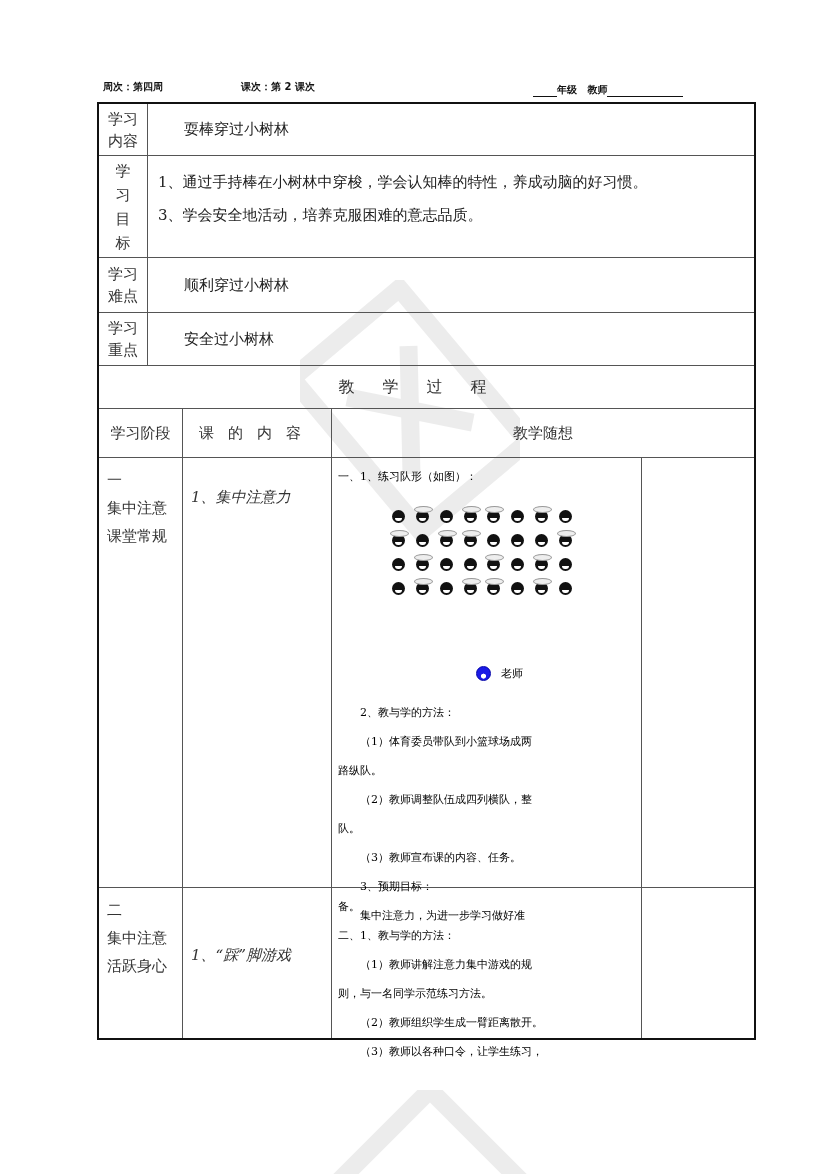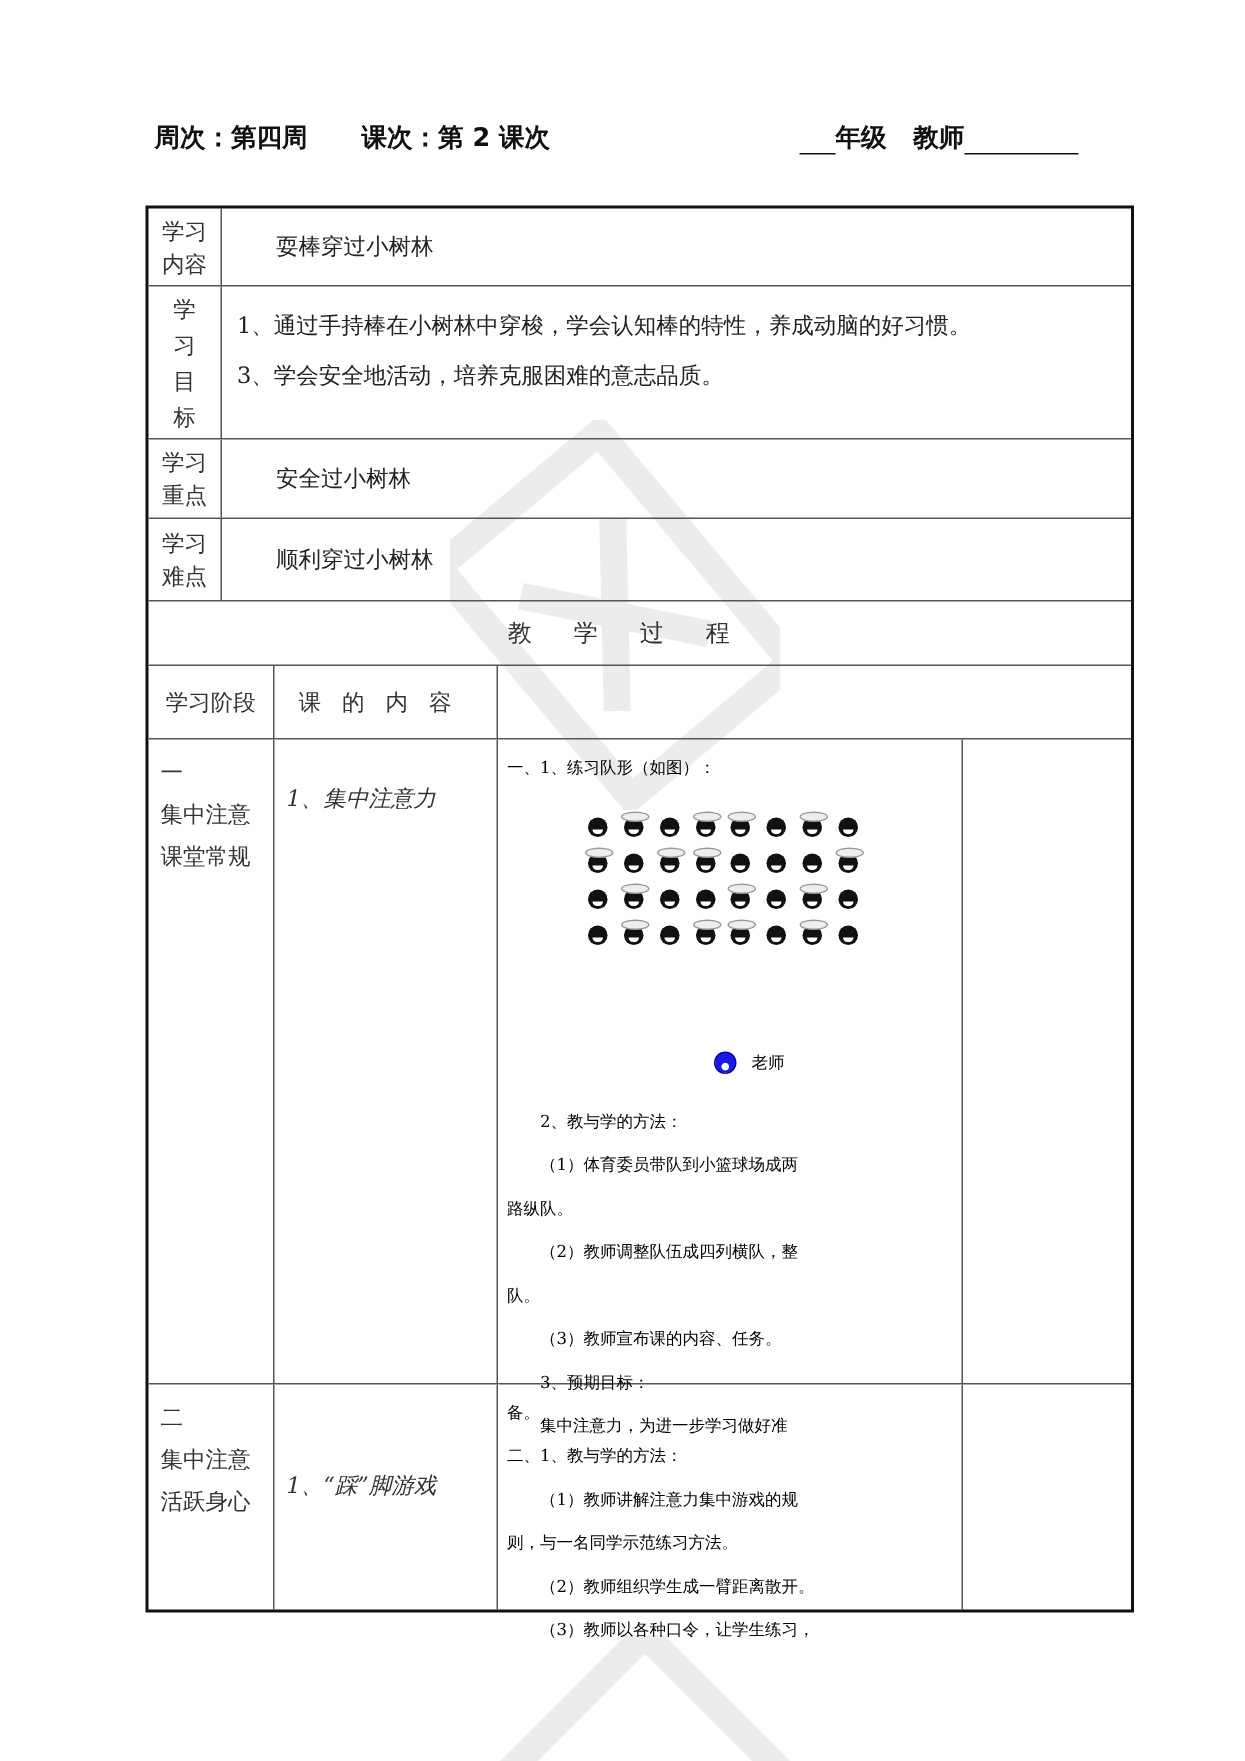--- a/index.html
+++ b/index.html
@@ -6,31 +6,31 @@
   body {
     width: 830px; height: 1174px; position: relative; overflow: hidden;
     font-family: "DejaVu Serif", "Liberation Serif", serif;
     color: #222;
   }
   .watermark {
     position: absolute; pointer-events: none; opacity: 0.07;
   }
   .header-line {
     position: absolute; left: 101px; top: 80px; width: 655px; height: 22px;
-    font-size: 17px; font-weight: bold; color: #111;
+    font-size: 10px; font-weight: bold; color: #111;
     font-family: "DejaVu Sans", "Liberation Sans", sans-serif;
   }
   .header-line .week { position: absolute; left: 2px; top: 0; }
   .header-line .lesson { position: absolute; left: 140px; top: 0; }
   .header-line .grade { position: absolute; left: 432px; top: 0; }
   .header-line .blank { display: inline-block; border-bottom: 1px solid #111; height: 16px; vertical-align: bottom; }
 
   .sheet {
     position: absolute; left: 97px; top: 102px; width: 659px;
-    border: 2px solid #111; box-sizing: border-box; margin-top: 35px;
+    border: 2px solid #111; box-sizing: border-box;
   }
   .row { display: flex; border-bottom: 1px solid #555; box-sizing: border-box; }
   .row:last-child { border-bottom: none; }
   .lbl {
     width: 49px; border-right: 1px solid #555; box-sizing: border-box;
     display: flex; align-items: center; justify-content: center; text-align: center;
     font-size: 15px; line-height: 22px; color: #333;
   }
   .val { flex: 1; display: flex; align-items: center; padding-left: 36px; font-size: 15px; color: #222; }
   .goals { flex: 1; padding: 10px 0 0 10px; font-size: 15px; line-height: 33px; color: #222; }
@@ -104,38 +104,39 @@
       <span>习</span>
       <span>目</span>
       <span>标</span>
     </div>
     <div class="goals">
       <div>1、通过手持棒在小树林中穿梭，学会认知棒的特性，养成动脑的好习惯。</div>
       <div>3、学会安全地活动，培养克服困难的意志品质。</div>
     </div>
   </div>
 
+  <div class="row" style="height:55px">
+    <div class="lbl" style="padding:0 4px">学习难点</div>
+    <div class="val">顺利穿过小树林</div>
+  </div>
+
   <div class="row" style="height:53px">
     <div class="lbl" style="padding:0 4px">学习重点</div>
     <div class="val">安全过小树林</div>
   </div>
 
-  <div class="row" style="height:55px">
-    <div class="lbl" style="padding:0 4px">学习难点</div>
-    <div class="val">顺利穿过小树林</div>
-  </div>
-
 
   <div class="row">
     <div class="proc-title" style="flex:1">教学过程</div>
   </div>
 
   <div class="row">
     <div class="c1 th">学习阶段</div>
     <div class="c2 th sp">课的内容</div>
+    <div class="c4 th">教学随想</div>
   </div>
 
   <div class="row" style="height:430px">
     <div class="c1 stage">
       <div>一</div>
       <div>集中注意</div>
       <div>课堂常规</div>
     </div>
     <div class="c2 content" style="padding-top:30px">1、集中注意力</div>
     <div class="c3 method">

